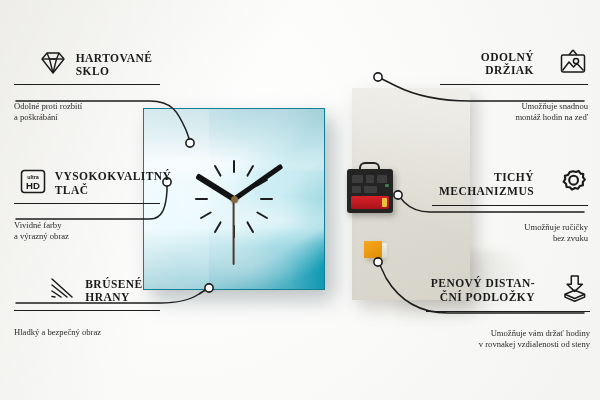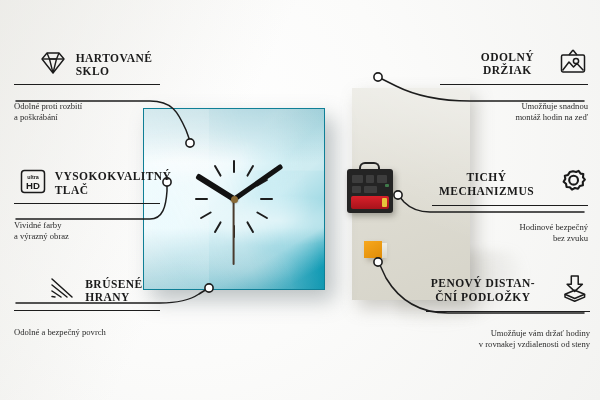--- a/index.html
+++ b/index.html
@@ -135,21 +135,21 @@
   .feat-desc {
     font-family:"Liberation Serif", serif;
     font-size:8.6px; line-height:10.6px; color:#2b2b2b; margin-top:16px;
   }
   .ico { flex:0 0 auto; display:block;margin-left:16px; }
 
   .left  .feat-head { justify-content:center; }
   .left  .feat-title { text-align:left; }
   .left  .feat-desc  { text-align:left; }
   .right .feat-head { justify-content:flex-end; flex-direction:row; }
-  .right .feat-title { text-align:center; }
+  .right .feat-title { text-align:right; }
   .right .feat-desc  { text-align:right; }
 
   
   #feat-0 { left:14px;  top:50px;  width:146px; }
   #feat-1 { left:14px;  top:168px; width:146px; }
   #feat-2 { left:14px;  top:276px; width:146px; }
   #feat-3 { left:440px; top:48px;  width:148px; }
   #feat-4 { left:432px; top:168px; width:156px; }
   #feat-5 { left:426px; top:274px; width:164px; }
 </style>
@@ -322,21 +322,21 @@
           </g>
         </svg>
       </span>
       <span class="feat-title">
         <span>BRÚSENÉ</span><br>
         <span>HRANY</span>
       </span>
     </div>
     <div class="feat-rule"></div>
     <div class="feat-desc">
-      <span>Odolné a bezpečný povrch</span>
+      <span>Hladký a bezpečný obraz</span>
     </div>
   </div>
 
   <div class="feat right" id="feat-3">
     <div class="feat-head">
       <span class="feat-title">
         <span>ODOLNÝ</span><br>
         <span>DRŽIAK</span>
       </span>
       <span class="ico">
@@ -370,21 +370,21 @@
               L18.2,4.0 L20.6,2.9 L22.6,5.6 L25.3,6.0 L25.0,9.3 L26.9,11.6 L24.8,13.9
               L24.9,17.2 L21.8,18.0 L20.0,20.8 L16.9,20.0 L14.0,21.6 L11.8,19.3
               L8.6,19.0 L8.0,15.8 L5.6,13.7 L7.3,10.9 L6.8,7.7 L10.0,6.9 L11.8,4.1 Z"></path>
             <circle cx="15.6" cy="12.2" r="4.4"></circle>
           </g>
         </svg>
       </span>
     </div>
     <div class="feat-rule"></div>
     <div class="feat-desc">
-      <span>Hodinové bezpečný</span><br>
+      <span>Umožňuje ručičky</span><br>
       <span>bez zvuku</span>
     </div>
   </div>
 
   <div class="feat right" id="feat-5">
     <div class="feat-head">
       <span class="feat-title">
         <span>PENOVÝ DISTAN-</span><br>
         <span>ČNÍ PODLOŽKY</span>
       </span>

